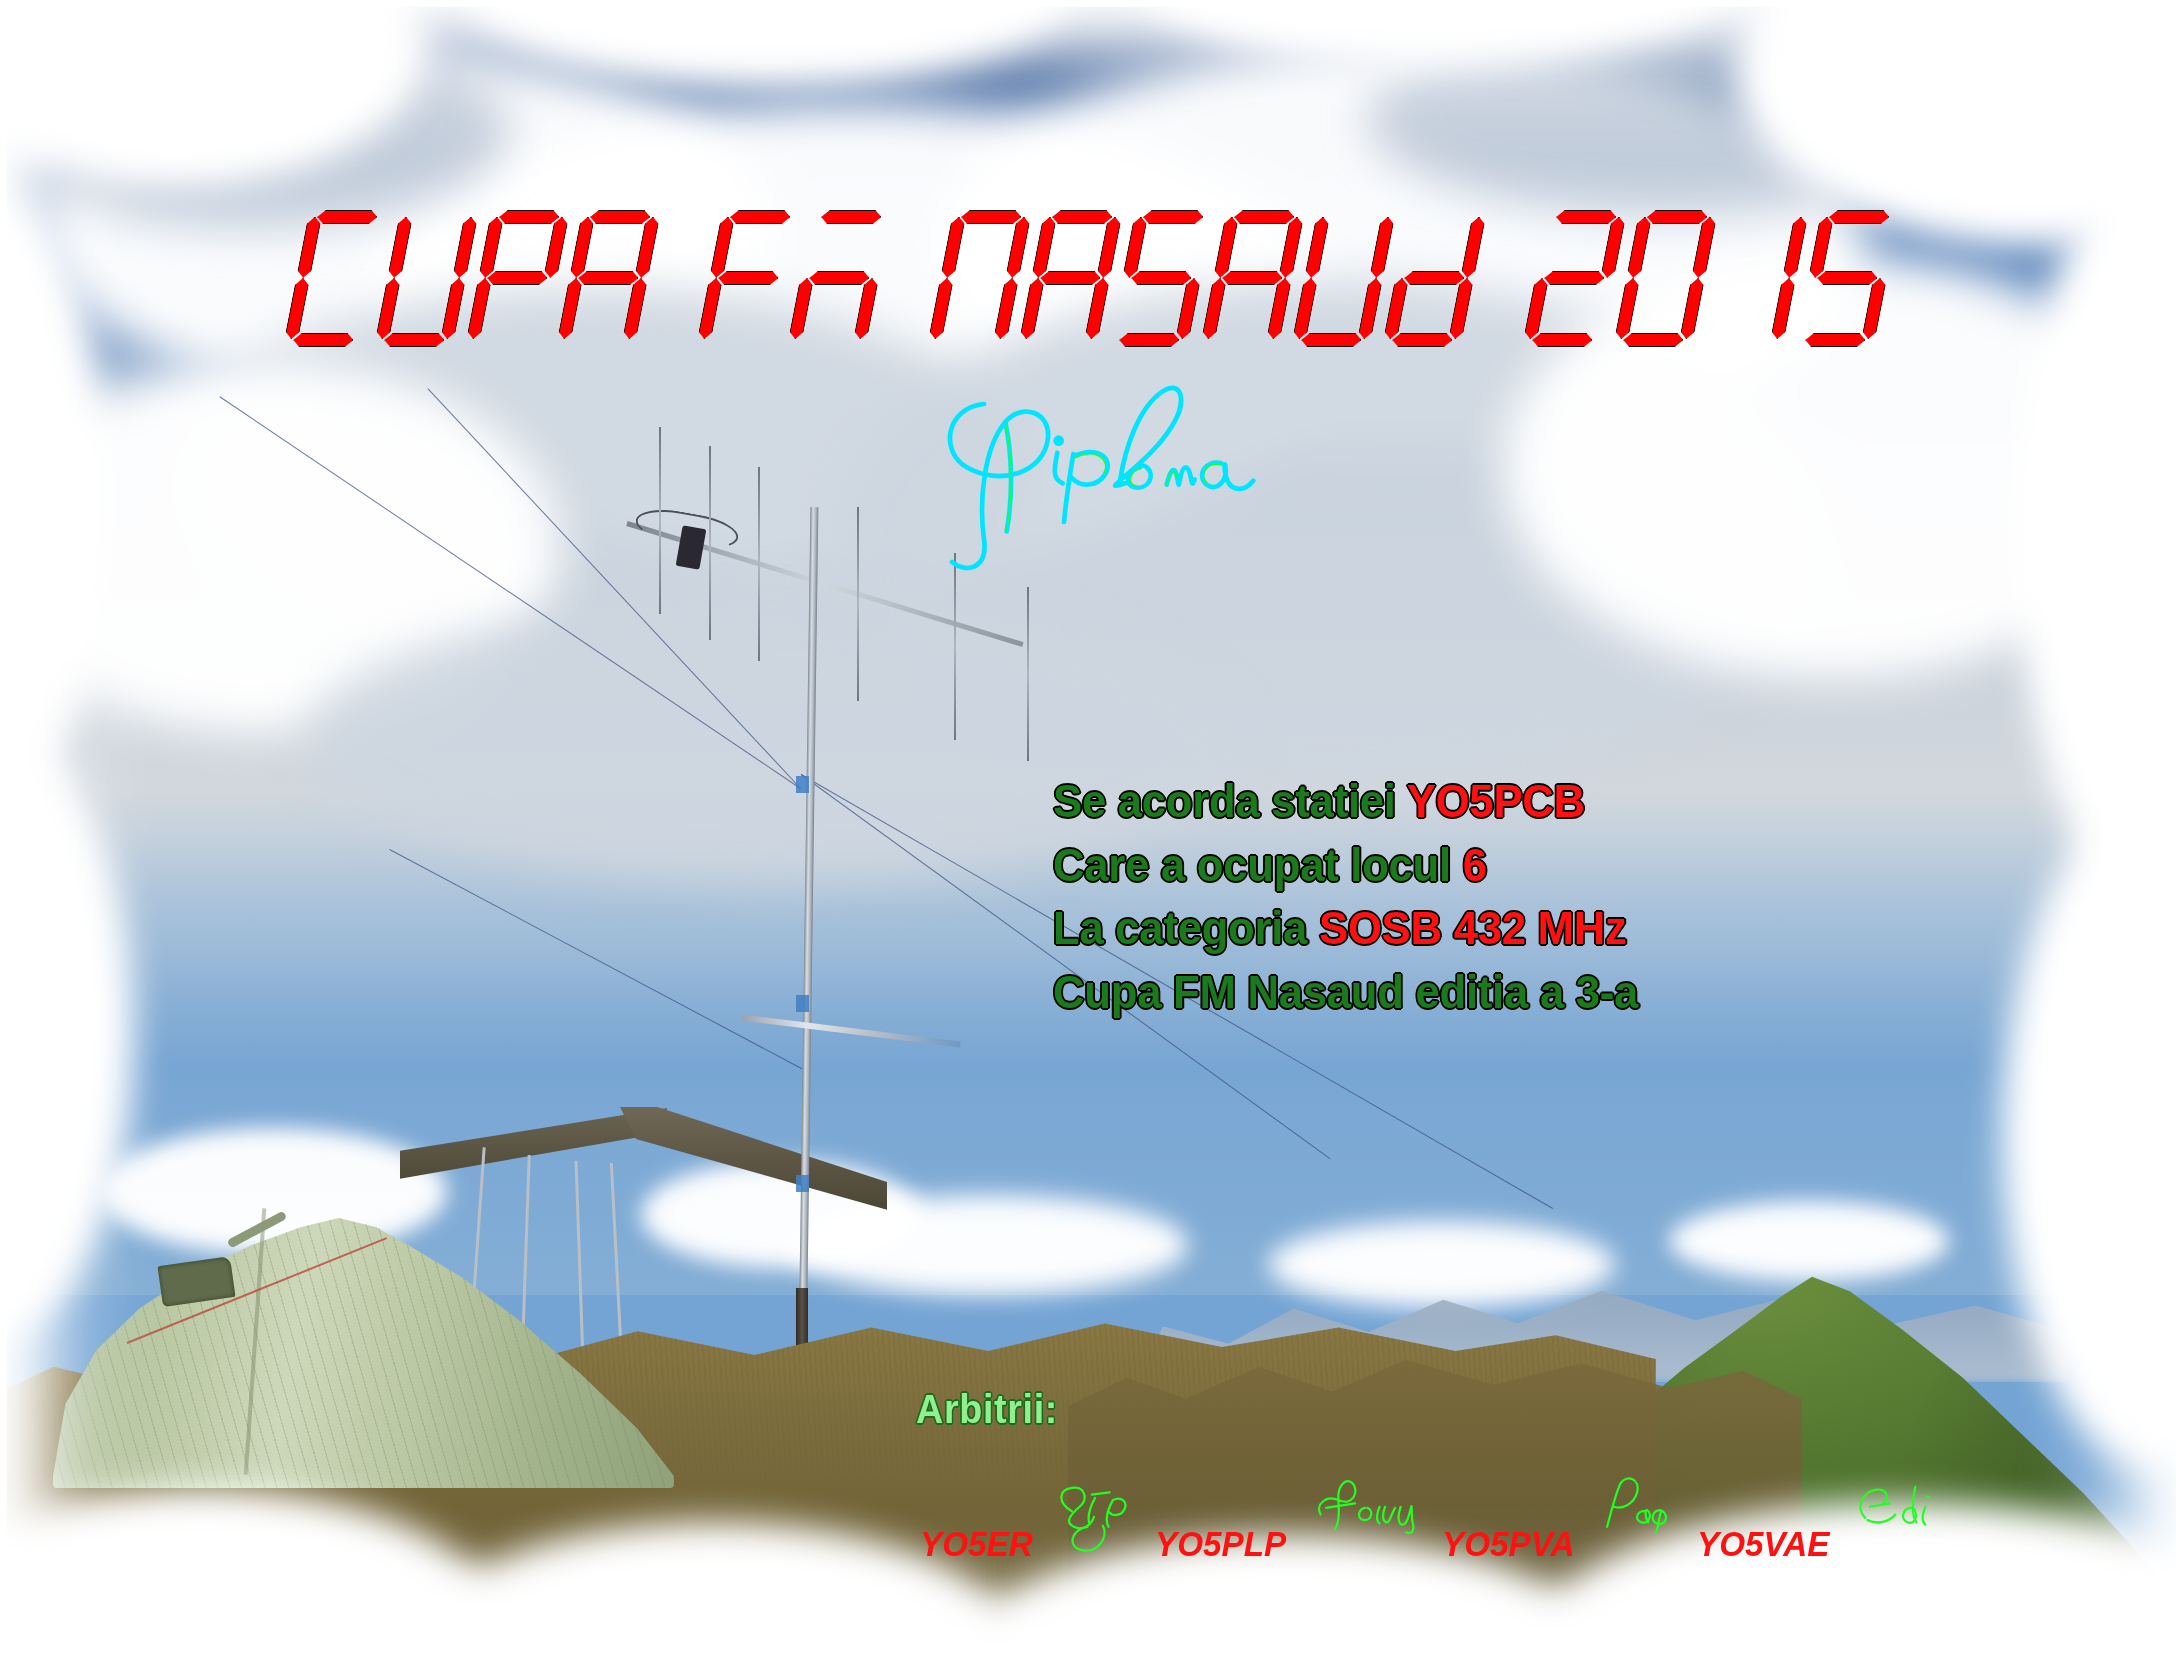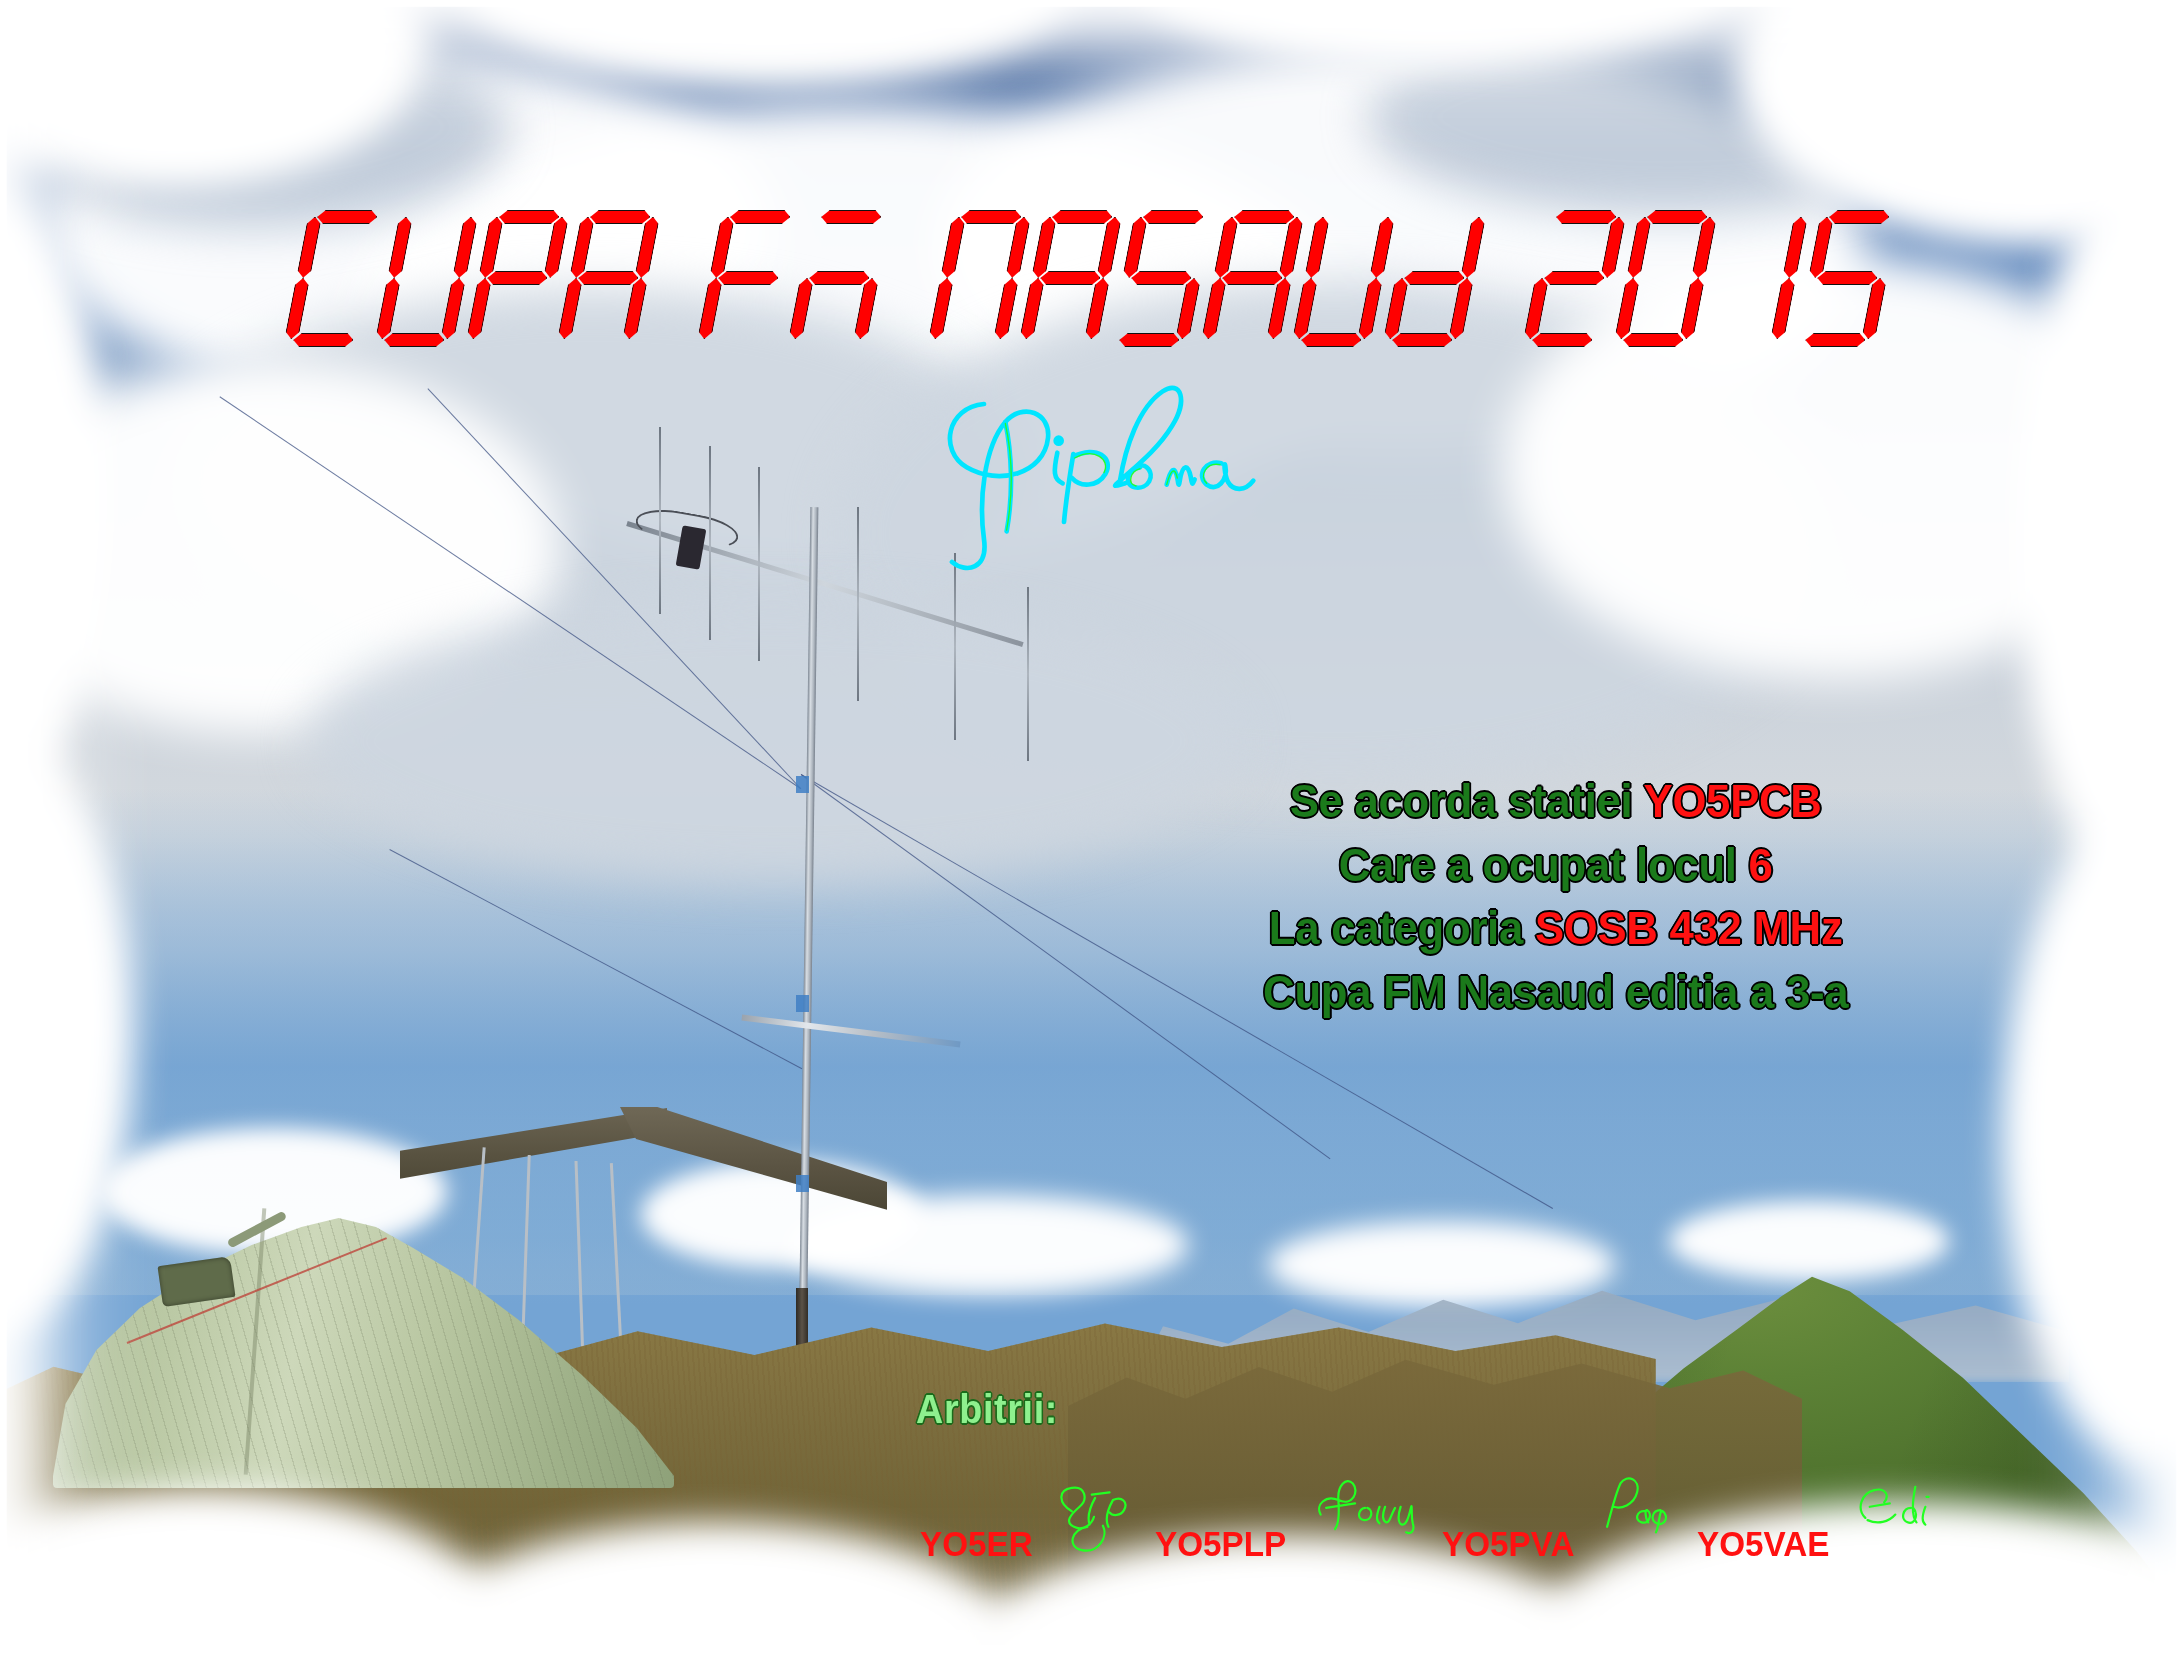--- a/index.html
+++ b/index.html
@@ -3,21 +3,20 @@
 <meta charset="utf-8">
 <style>
   html,body{margin:0;padding:0;background:#ffffff;}
   body{font-family:"Liberation Sans",sans-serif;}
 
   #certificate{
     position:relative;
     width:2183px;height:1673px;
     background:#ffffff;
     overflow:hidden;
-    text-align:center;
   }
 
   
   #photo{
     position:absolute;inset:0;
     
     background:
       linear-gradient(180deg,
         #2e4f87 0%,
         #3a63a0 7%,
@@ -269,21 +268,21 @@
     color:#8ef08e;
     transform:scaleX(.92);transform-origin:left center;
     text-shadow:
       -1.7px 0 0 #1b6b1b, 1.7px 0 0 #1b6b1b, 0 -1.7px 0 #1b6b1b, 0 1.7px 0 #1b6b1b,
       -1.3px -1.3px 0 #1b6b1b, 1.3px -1.3px 0 #1b6b1b, -1.3px 1.3px 0 #1b6b1b, 1.3px 1.3px 0 #1b6b1b;
   }
 
   
   #judges{
     position:absolute;left:920px;top:1456px;
-    display:flex;align-items:baseline;white-space:nowrap;
+    display:flex;align-items:baseline;white-space:nowrap;font-style:italic;
   }
   .call{
     font-family:"Liberation Sans",sans-serif;
     font-weight:bold;font-size:35px;color:#ff1111;
     letter-spacing:0px;
     margin-right:5.3px;
     transform:scaleX(.95);transform-origin:left center;
   }
   .sig{
     position:relative;

